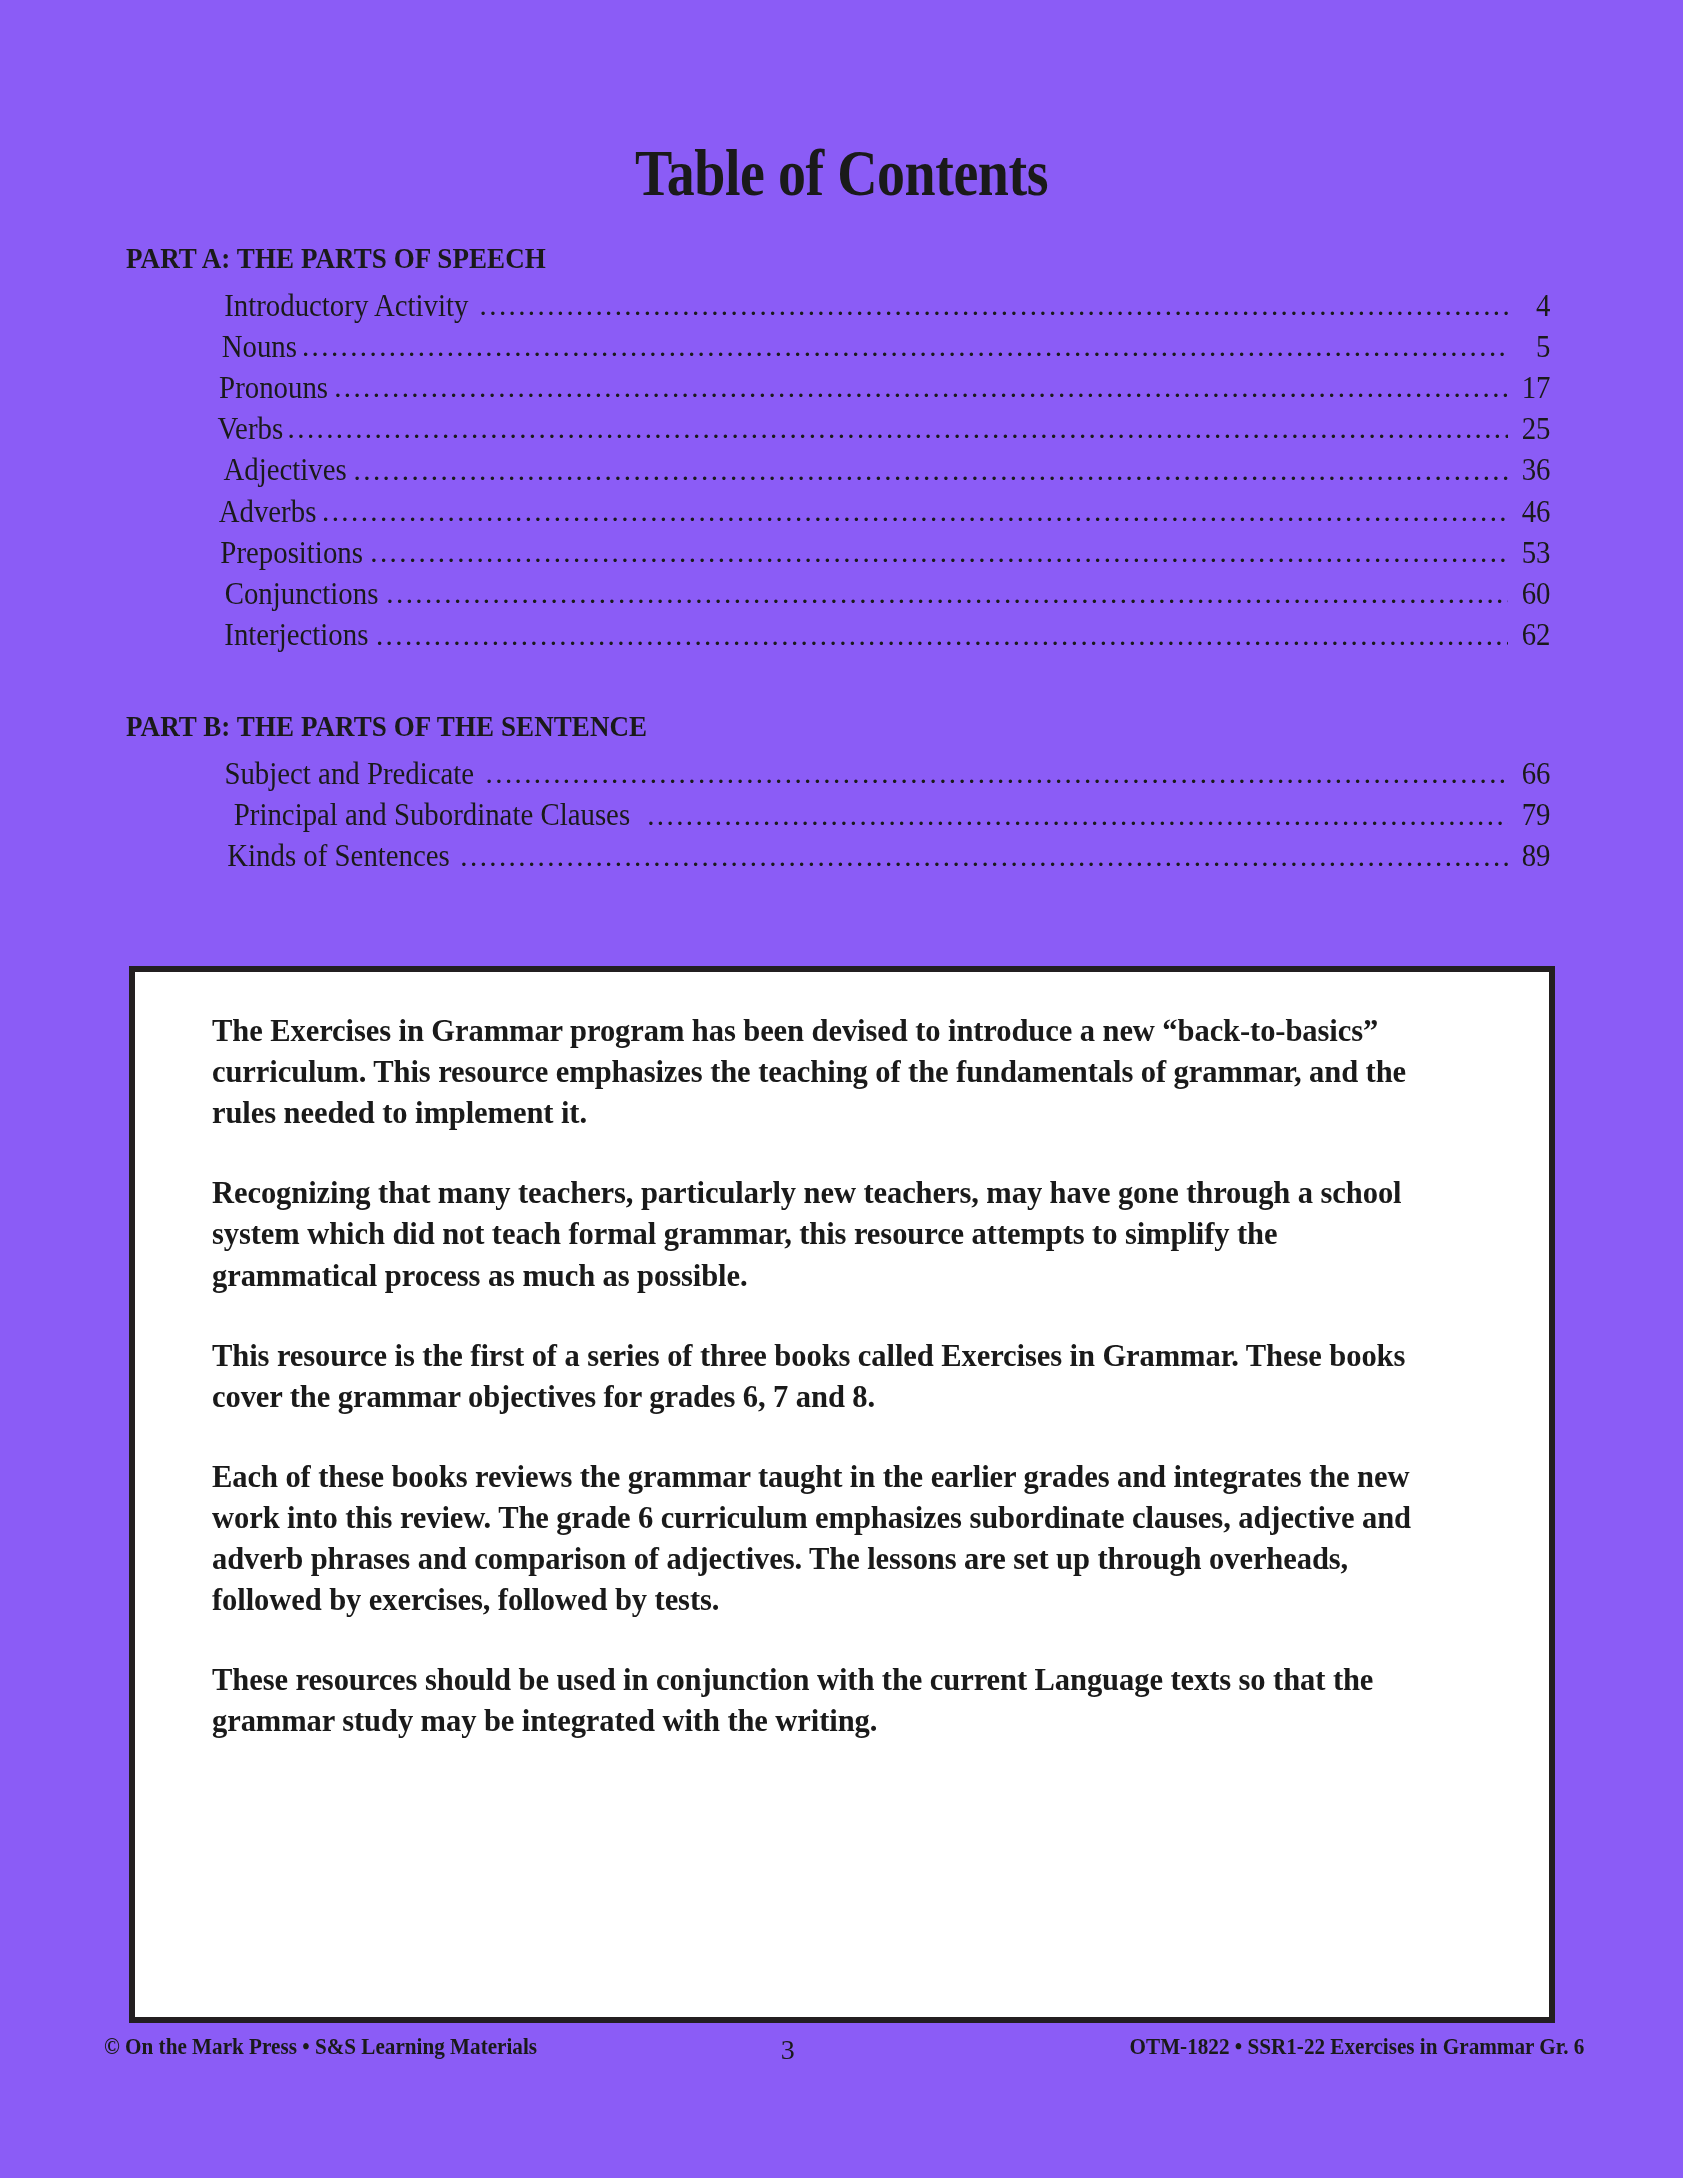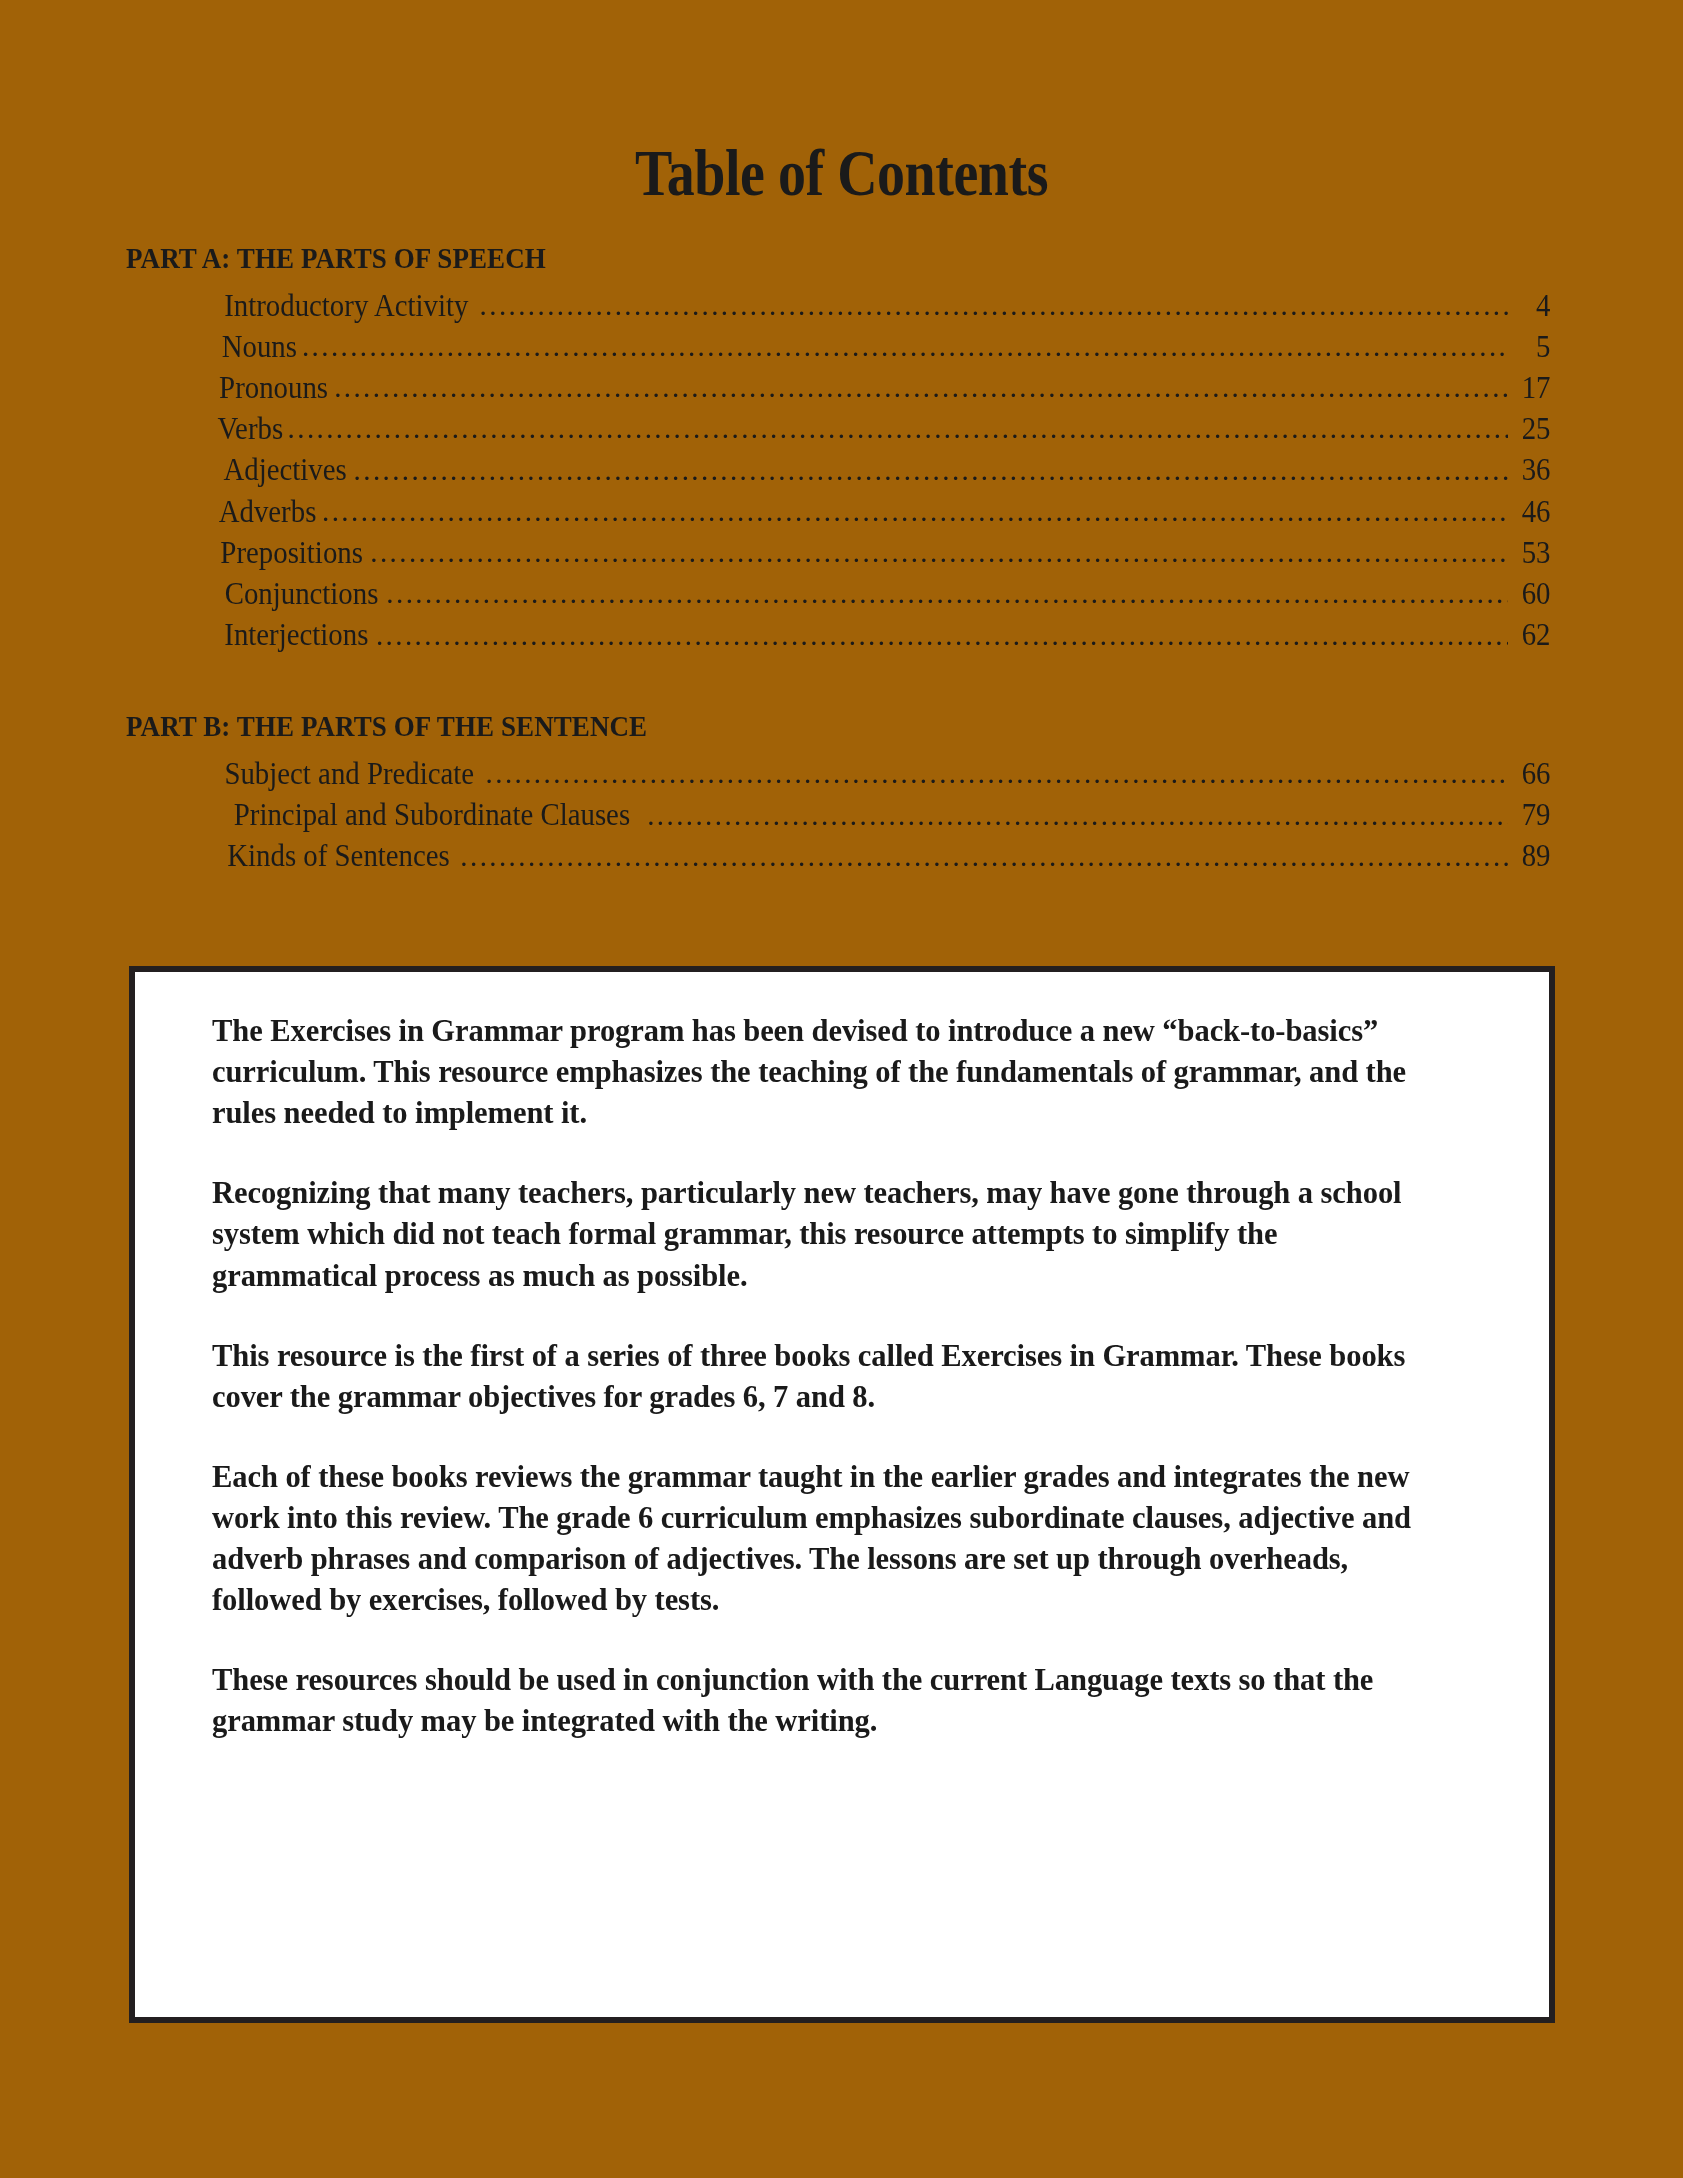--- a/index.html
+++ b/index.html
@@ -14,21 +14,21 @@
     font-family: "Liberation Serif", "DejaVu Serif", serif;
     color: #1a1a1a;
     overflow: hidden;
   }
 
   .page {
     position: absolute;
     left: 0; top: 0;
     width: 1683px;
     height: 2178px;
-    background: #a16207;
+    background: #8b5cf6;
   }
 
   
   .page-title {
     position: absolute;
     left: 0;
     top: 95px;
     width: 1683px;
     text-align: center;
     font-size: 65px;
@@ -231,15 +231,20 @@
   <div class="note-box">
     <div class="note-inner">
       <p class="note-p">The Exercises in Grammar program has been devised to introduce a new “back-to-basics” curriculum.  This resource emphasizes the teaching of the fundamentals of grammar, and the rules needed to implement it.</p>
       <p class="note-p">Recognizing that many teachers, particularly new teachers, may have gone through a school system which did not teach formal grammar, this resource attempts to simplify the grammatical process as much as possible.</p>
       <p class="note-p">This resource is the first of a series of three books called Exercises in Grammar.  These books cover the grammar objectives for grades 6, 7 and 8.</p>
       <p class="note-p">Each of these books reviews the grammar taught in the earlier grades and integrates the new work into this review.  The grade 6 curriculum emphasizes subordinate clauses, adjective and adverb phrases and comparison of adjectives.  The lessons are set up through overheads, followed by exercises, followed by tests.</p>
       <p class="note-p">These resources should be used in conjunction with the current Language texts so that the grammar study may be integrated with the writing.</p>
     </div>
   </div>
 
+  <div class="footer">
+    <span class="footer-left">© On the Mark Press • S&amp;S Learning Materials</span>
+    <span class="footer-center">3</span>
+    <span class="footer-right">OTM-1822 • SSR1-22 Exercises in Grammar Gr. 6</span>
+  </div>
 
 </div>
 
 
 </body></html>

